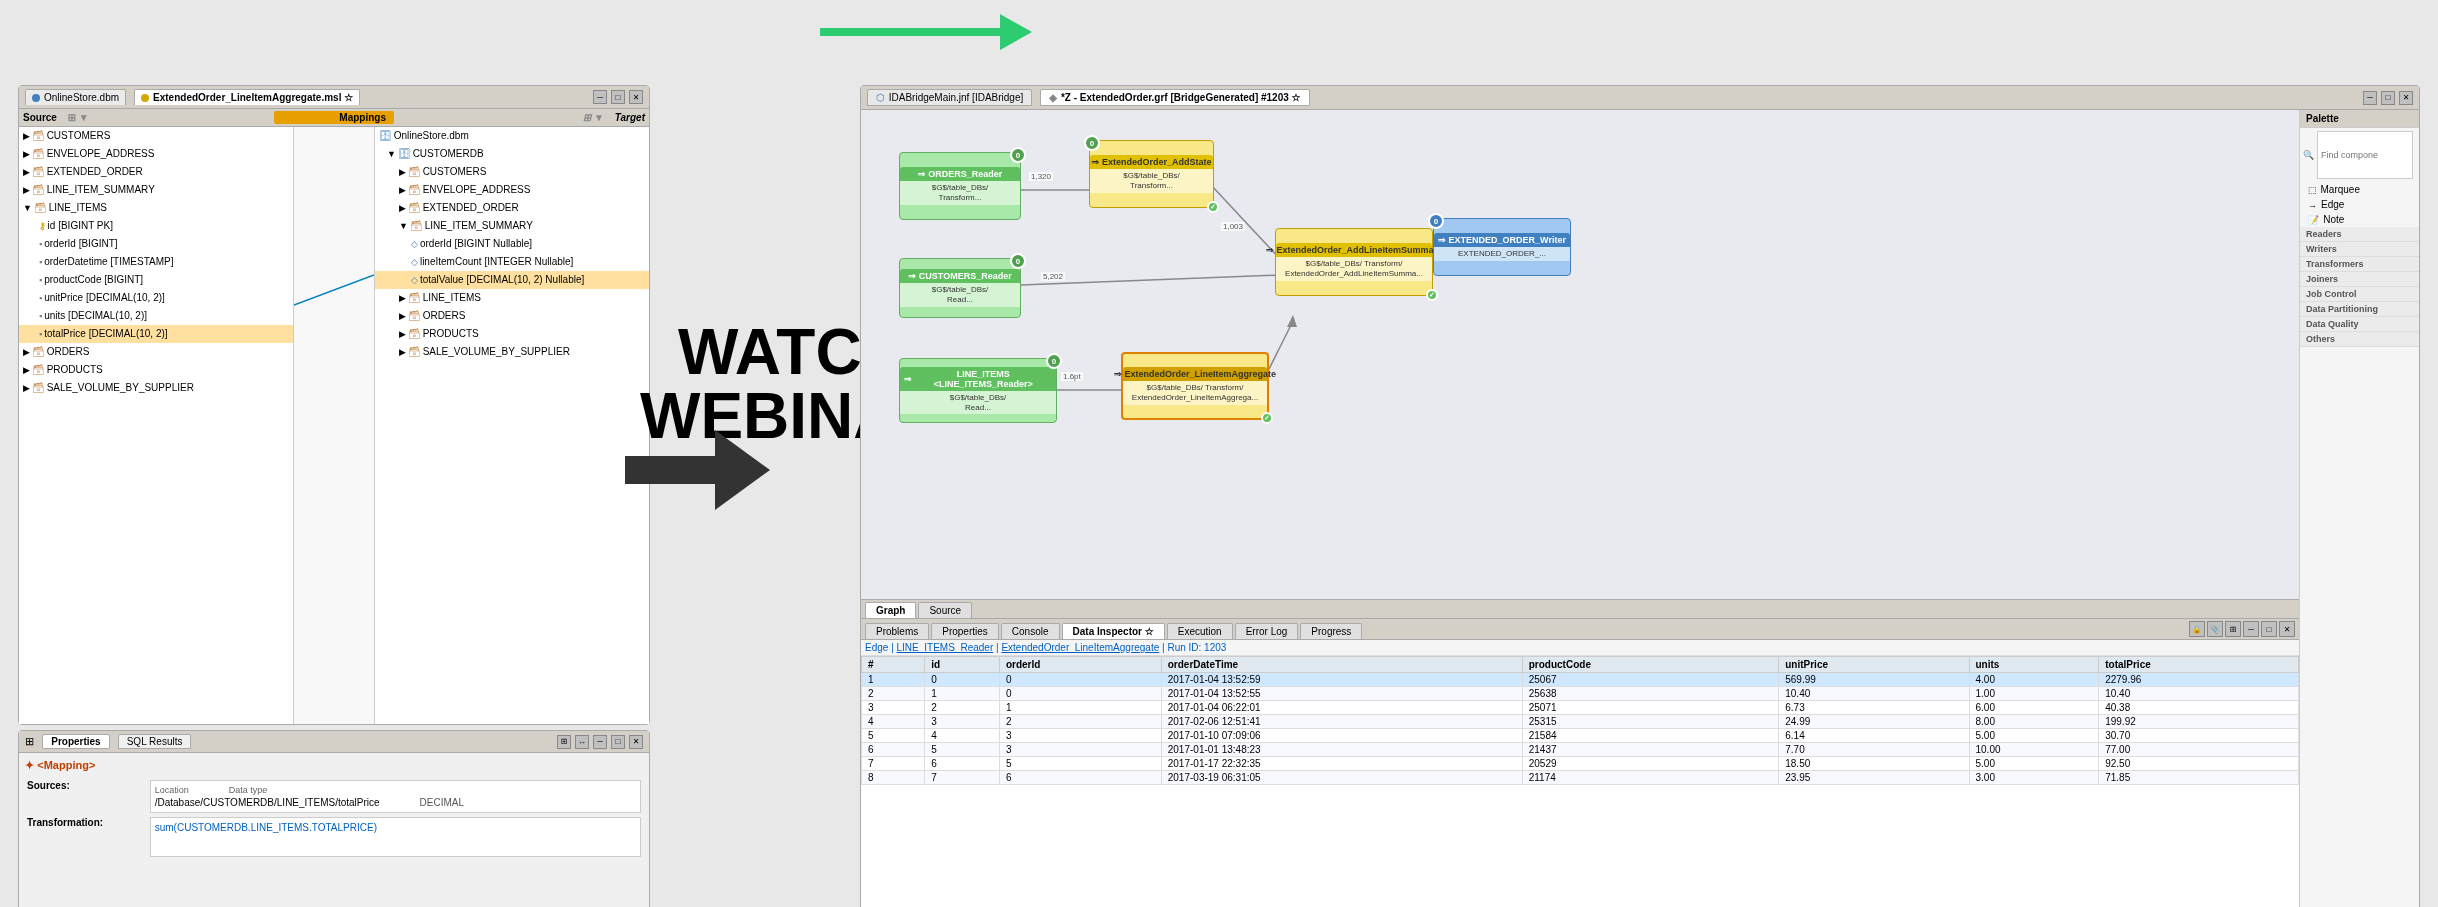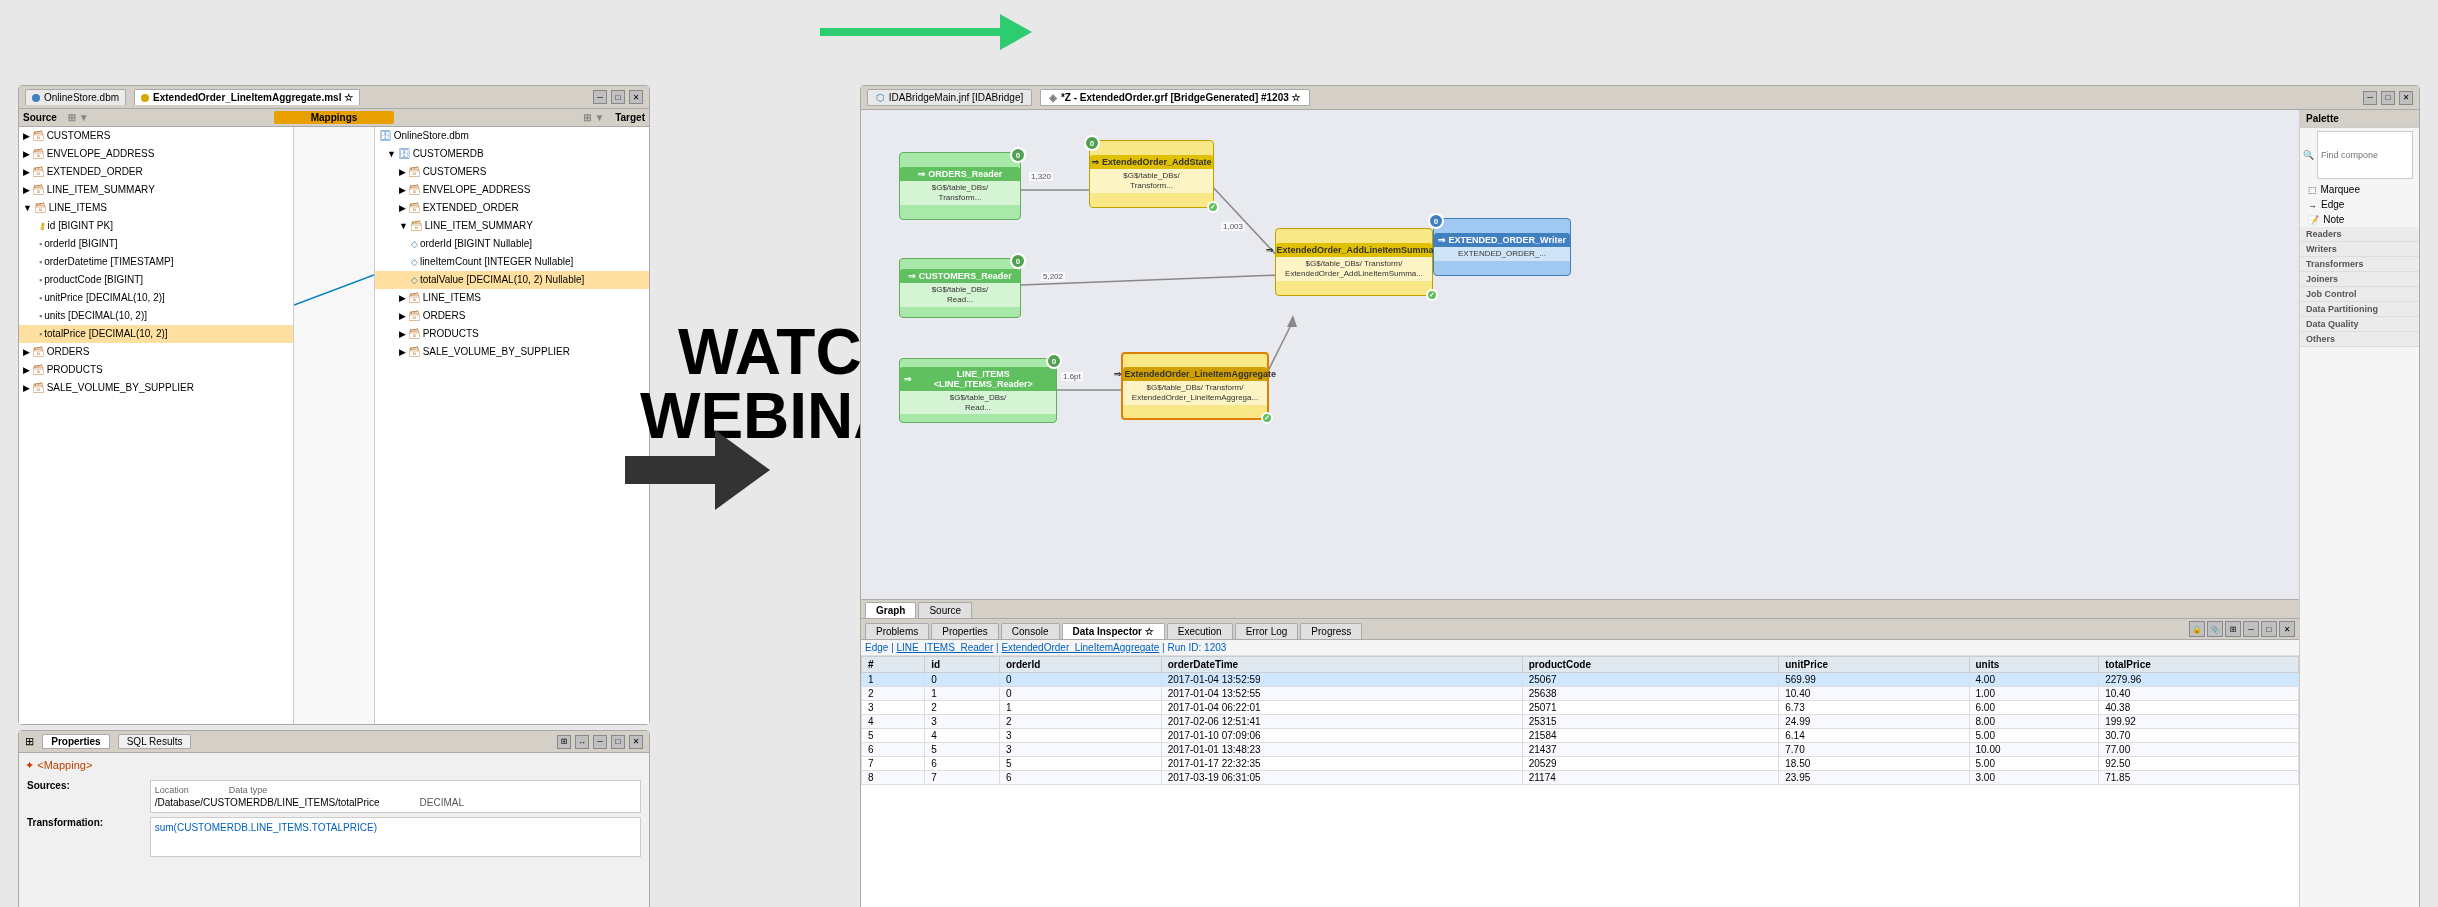--- a/index.html
+++ b/index.html
@@ -87,27 +87,27 @@
       background: #d4d0c8;
       border-bottom: 1px solid #aaa;
       padding: 2px 4px;
       align-items: center;
       font-size: 10px;
       font-weight: bold;
     }
     .panel-header .col-source { flex: 1; }
     .panel-header .col-mappings {
       width: 120px;
-      text-align: center;
+      text-align: right;
       background: #e8a000;
       color: #000;
       padding: 1px 8px;
       border-radius: 2px;
     }
-    .panel-header .col-target { flex: 1; text-align: right; }
+    .panel-header .col-target { flex: 1; text-align: right; font-style: italic; }
 
     .mapping-area {
       display: flex;
       flex: 1;
       overflow: hidden;
     }
 
     .tree-panel {
       flex: 1;
       overflow-y: auto;
@@ -174,21 +174,21 @@
 
     .props-content {
       padding: 6px;
       flex: 1;
       overflow-y: auto;
       font-size: 10px;
     }
 
     .props-mapping-label {
       color: #c04000;
-      font-weight: normal;
+      font-weight: bold;
       margin-bottom: 6px;
       font-size: 11px;
     }
 
     
     .watch-banner {
       position: absolute;
       top: 330px;
       left: 620px;
       display: flex;

